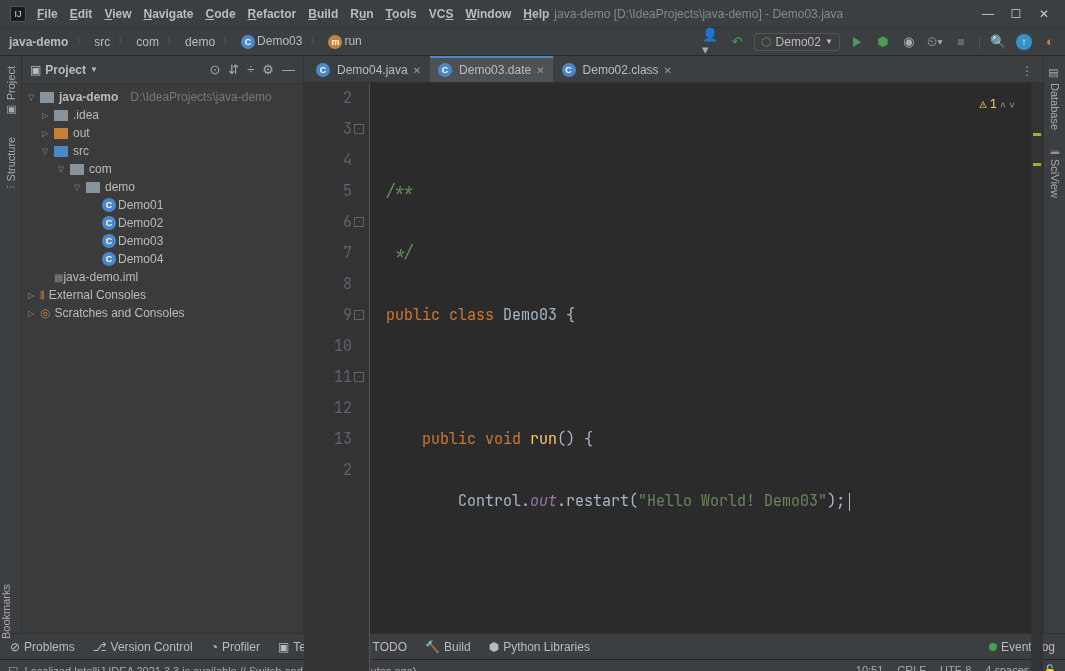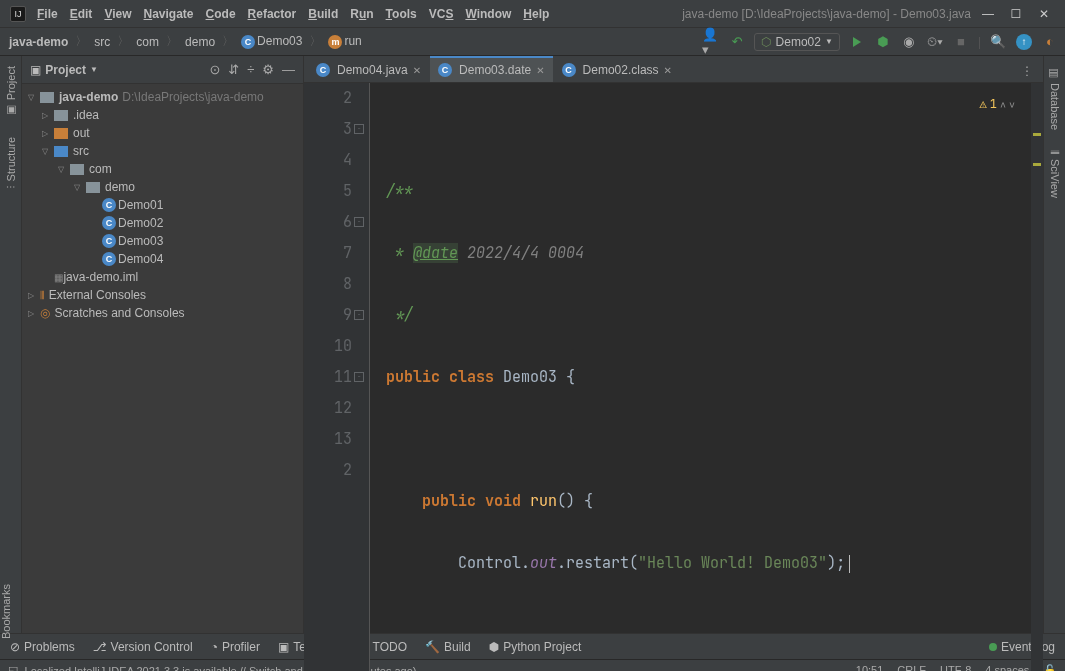--- a/index.html
+++ b/index.html
@@ -2,21 +2,21 @@
 <html><head>
 <meta charset="utf-8">
 <style>
 * { margin:0; padding:0; box-sizing:border-box; }
 body { width:1065px; height:671px; background:#2b2b2b; color:#bbb; font-family:"Segoe UI",sans-serif; font-size:12px; overflow:hidden; position:relative; }
 .titlebar { height:28px; background:#3c3f41; display:flex; align-items:center; padding:0 4px; border-bottom:1px solid #323232; }
 .titlebar .logo { width:16px; height:16px; margin:0 6px; background:#1a1a1a; border-radius:2px; display:flex; align-items:center; justify-content:center; font-size:9px; color:#ddd; border:1px solid #555;}
 .menubar { display:flex; gap:2px; }
 .menuitem { padding:3px 5px; cursor:pointer;font-weight:bold; }
 .mi-u { text-decoration:underline; }
-.titlebar .title { flex:1; text-align:right; color:#888; font-size:12px; }
+.titlebar .title { flex:1; text-align:left; color:#888; font-size:12px; }
 .win-controls { display:flex; gap:14px; margin:0 10px; }
 .win-controls span { width:14px; text-align:center; cursor:pointer; color:#ccc;}
 .navbar { height:28px; background:#3c3f41; display:flex; align-items:center; padding:0 6px; border-bottom:1px solid #282828; }
 .breadcrumb { display:flex; align-items:center; gap:2px; }
 .crumb { padding:1px 3px; }
 .crumb-sep { color:#666; margin:0 2px;}
 .c-icon { display:inline-flex; width:14px; height:14px; border-radius:7px; align-items:center; justify-content:center; font-size:9px; font-weight:bold; margin-right:2px; vertical-align:middle;}
 .c-icon.blue { background:#4a88c7; color:#fff;}
 .c-icon.orange { background:#c87f39; color:#fff;}
 .nav-right { margin-left:auto; display:flex; align-items:center; gap:8px; }
@@ -32,37 +32,37 @@
 .sidebar { width:282px; background:#3c3f41; border-right:1px solid #323232; display:flex; flex-direction:column; }
 .side-head { height:28px; display:flex; align-items:center; padding:0 8px; border-bottom:1px solid #323232; background:#3c3f41;}
 .side-head .title { font-weight:bold; margin-left:4px;}
 .side-head .actions { margin-left:auto; display:flex; gap:8px; font-size:13px; cursor:pointer; color:#aaa;}
 .tree { padding:4px 0; overflow:auto; flex:1; background:#3b3b3b;}
 .tree-row { display:flex; align-items:center; padding:2px 6px; cursor:pointer; white-space:nowrap; }
 .arrow { width:10px; display:inline-block; color:#888; font-size:8px; margin-right:2px;}
 .folder-icon { width:14px; height:11px; background:#87939a; margin-right:5px; position:relative;}
 .folder-icon.orange { background:#c87f39; }
 .folder-icon.blue { background:#4a88c7;}
-.tree-row .dim { color:#787878; margin-left:4px;}
+.tree-row .dim { color:#787878; margin-left:12px;}
 .indent-1{padding-left:20px!important;} .indent-2{padding-left:36px!important;} .indent-3{padding-left:52px!important;} .indent-4{padding-left:68px!important;}
 .lib-icon::before{content:"⫴"; color:#c87f39; margin-right:4px; font-size:11px;}
 .editor-area { flex:1; display:flex; flex-direction:column; background:#2b2b2b; }
 .tabs { height:28px; display:flex; align-items:flex-end; background:#3c3f41; border-bottom:1px solid #323232; padding-left:4px; padding-right:6px;}
 .tab { padding:5px 8px; display:flex; align-items:center; gap:5px; background:#3c3f41; border-top:2px solid transparent; cursor:pointer; margin-right:1px; font-size:12px;}
 .tab.active { background:#4e5254; border-top:2px solid #4a88c7; }
 .tab .close { color:#999; font-size:10px;}
 .tabs .more { margin-left:auto; color:#aaa; cursor:pointer; padding:4px;}
 .editor { flex:1; display:flex; position:relative; font-family:"JetBrains Mono","Consolas",monospace; font-size:15px; line-height:31px; }
 .gutter { width:66px; background:#313335; color:#606366; text-align:right; padding:0px 18px 0 0; position:relative;}
 .gutter-line { height:31px; position:relative;}
 .fold-mark { position:absolute; right:-12px; top:10px; width:10px; height:10px; border:1px solid #606366; font-size:7px; line-height:8px; text-align:center; color:#606366;}
 .gutter-border { position:absolute; right:0; top:0; bottom:0; width:1px; background:#555;}
 .code { flex:1; padding-left:16px; padding-top:0; white-space:pre; }
 .code-line { height:31px; }
-.kw { color:#cc7832;font-weight:bold; } .str { color:#6a8759; } .field { color:#9876aa; font-style:italic;} .doctag{ color:#629755; font-style:italic; text-decoration:underline; background:#364135;} .doc { color:#629755; font-style:italic;} .cls { color:#a9b7c6;} .method{color:#ffc66d;} .ident{color:#a9b7c6;} .doctext{color:#808080; font-style:italic;}
+.kw { color:#cc7832; } .str { color:#6a8759; } .field { color:#9876aa; font-style:italic;} .doctag{ color:#629755; font-style:italic; text-decoration:underline; background:#364135;} .doc { color:#629755; font-style:italic;} .cls { color:#a9b7c6;} .method{color:#ffc66d;} .ident{color:#a9b7c6;} .doctext{color:#808080; font-style:italic;}
 .warn-badge { position:absolute; top:6px; right:28px; color:#f2c55c; font-size:12px; display:flex; align-items:center; gap:3px;}
 .warn-badge .arr { color:#888; font-size:10px; cursor:pointer;}
 .cursor { display:inline-block; width:1px; height:18px; background:#bbb; vertical-align:middle; margin-left:4px;}
 .toolwin { height:26px; background:#3c3f41; border-top:1px solid #323232; display:flex; align-items:center; padding:0 10px; gap:18px; }
 .tw-item { display:flex; align-items:center; gap:4px; cursor:pointer; font-size:12px; color:#bbb;}
 .tw-item.right { margin-left:auto;}
 .green-dot { width:8px; height:8px; background:#499c54; border-radius:4px;}
 .statusbar { height:22px; background:#3c3f41; border-top:1px solid #282828; display:flex; align-items:center; padding:0 8px; font-size:11px; color:#aaa;}
 .statusbar .right { margin-left:auto; display:flex; gap:14px; }
 .blue-circle { display:inline-flex; width:16px; height:16px; background:#3592c4; border-radius:8px; color:#fff; align-items:center; justify-content:center; font-size:10px; font-weight:bold;}
@@ -260,21 +260,20 @@
         <div class="gutter-line"><span>9</span><span class="fold-mark">−</span></div>
         <div class="gutter-line">10</div>
         <div class="gutter-line"><span>11</span><span class="fold-mark">−</span></div>
         <div class="gutter-line">12</div>
         <div class="gutter-line">13</div>
         <div class="gutter-line">2</div>
       </div>
       <div class="code">
 <div class="code-line"></div>
 <div class="code-line"><span class="doc">/**</span></div>
-<div class="code-line"><span class="doc"> * </span><span class="doctag">@date</span><span class="doctext"> </span><span class="doctext">2022/4/4 0004</span></div>
 <div class="code-line"><span class="doc"> */</span></div>
 <div class="code-line"><span class="kw">public</span> <span class="kw">class</span> <span class="cls">Demo03</span> <span class="ident">{</span></div>
 <div class="code-line"></div>
 <div class="code-line">    <span class="kw">public</span> <span class="kw">void</span> <span class="method">run</span><span class="ident">() {</span></div>
 <div class="code-line">        <span class="ident">Control</span><span class="ident">.</span><span class="field">out</span><span class="ident">.</span><span class="ident">restart</span><span class="ident">(</span><span class="str">"Hello World! Demo03"</span><span class="ident">);</span><span class="cursor"></span></div>
 
 
 
 
       </div>
@@ -296,21 +295,21 @@
   </div>
 </div>
 
 <div class="toolwin">
   <div class="tw-item">⊘ <span>Problems</span></div>
   <div class="tw-item">⎇ <span>Version Control</span></div>
   <div class="tw-item">◔ <span>Profiler</span></div>
   <div class="tw-item">▣ <span>Terminal</span></div>
   <div class="tw-item">≔ <span>TODO</span></div>
   <div class="tw-item">🔨 <span>Build</span></div>
-  <div class="tw-item">⬢ <span>Python Project</span></div>
+  <div class="tw-item">⬢ <span>Python Libraries</span></div>
   <div class="tw-item right">
       <span class="green-dot"></span> 
       <span>Event Log</span>
     </div>
 </div>
 
 <div class="statusbar">
   <span>◱</span>&nbsp;&nbsp;
   <span>Localized IntelliJ IDEA 2021.3.3 is available // Switch and restart (9 minutes ago)</span>
   <div class="right">

